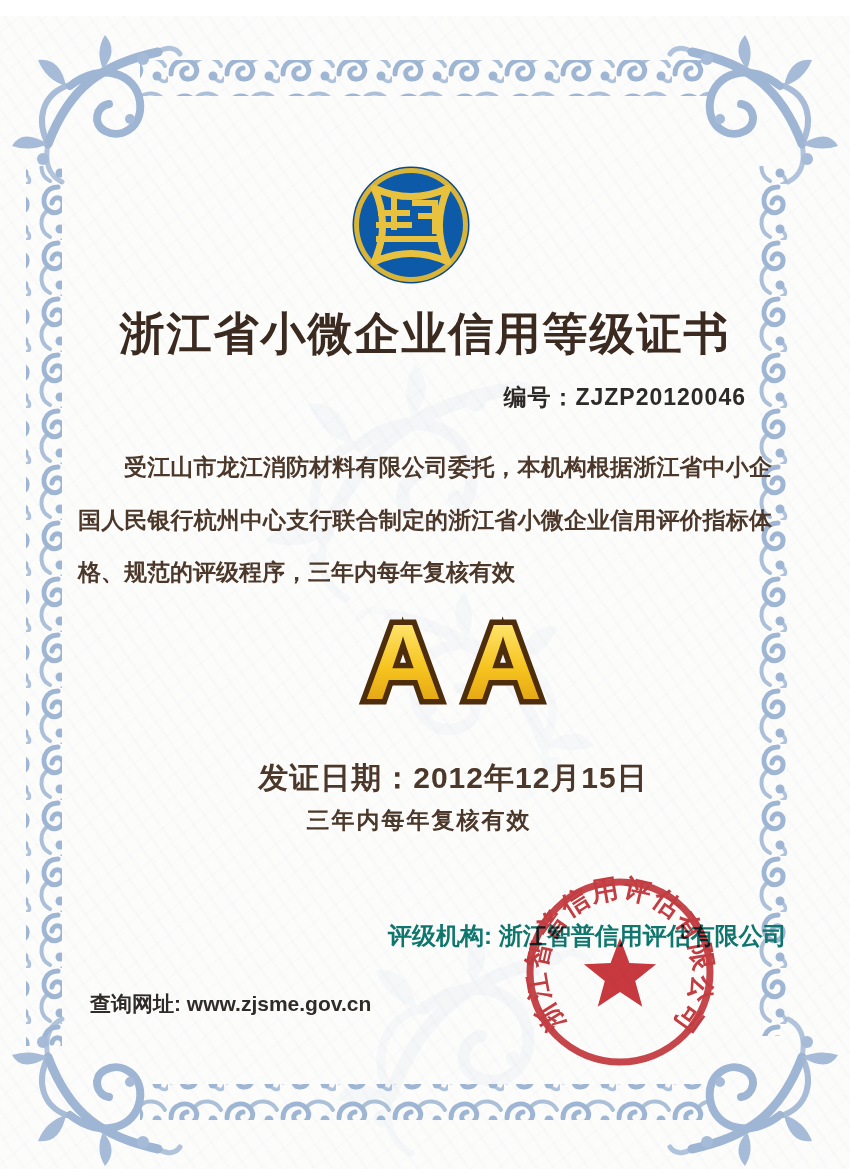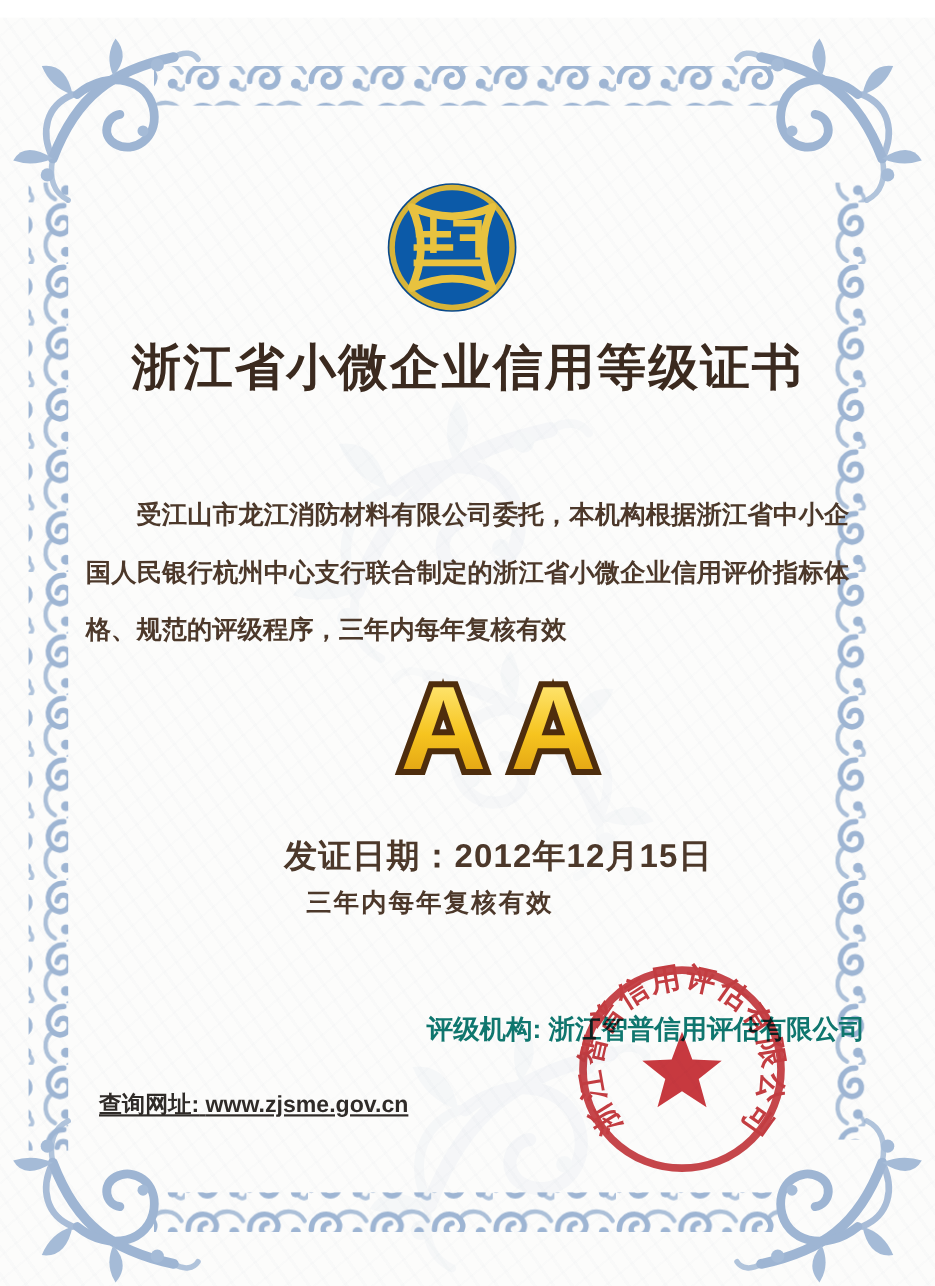--- a/index.html
+++ b/index.html
@@ -35,25 +35,25 @@
     font-size:108px;font-weight:900;letter-spacing:22px;text-indent:22px;line-height:108px;}
   .rating span{position:absolute;left:0;top:0;width:100%;text-align:center;padding-left:28px;}
   .rating-stroke{color:#4e2d0d;-webkit-text-stroke:11px #4e2d0d;text-shadow:3px 5px 0 rgba(74,44,12,0.85);}
   .rating-fill{
     background:linear-gradient(180deg,#ffe877 8%,#f6c41f 55%,#dd9b10 100%);
     -webkit-background-clip:text;background-clip:text;color:transparent;-webkit-text-fill-color:transparent;
   }
   .issue{position:absolute;left:0;top:742px;width:850px;text-align:center;z-index:2;
     font-size:30px;font-weight:700;color:#4c382a;letter-spacing:1px;padding-left:28px;}
   .valid{position:absolute;left:0;top:789px;width:782px;text-align:center;z-index:2;
-    font-size:23px;font-weight:600;color:#4c382a;letter-spacing:2px;}
+    font-size:23px;font-weight:600;color:#4c382a;letter-spacing:2px;padding-left:28px;}
   .agency{position:absolute;left:388px;top:904px;z-index:2;
     font-size:24px;font-weight:600;color:#0f766e;}
   .query{position:absolute;left:90px;top:974px;z-index:2;
-    font-size:21px;font-weight:600;color:#2f2b28;text-decoration:underline;}
+    font-size:21px;font-weight:600;color:#2f2b28;}
   .stamp{position:absolute;left:520px;top:856px;width:200px;height:200px;z-index:5;
     mix-blend-mode:multiply;opacity:0.9;}
   .stamp-text{font-family:"Liberation Serif", serif;font-size:27px;font-weight:700;fill:#c0272d;letter-spacing:2px;}
 </style>
 </head>
 <body>
 
 <div class="cert">
 
   <svg class="frame" width="850" height="1169" viewBox="0 0 850 1169" aria-hidden="true">
@@ -122,20 +122,21 @@
         <path d="M28,60 H58"></path>
         <path d="M64,38 H84 V66"></path>
         <path d="M70,51 H84"></path>
         <path d="M28,74 H88"></path>
       </g>
     </svg>
   </div>
 
   <h1 class="title">浙江省小微企业信用等级证书</h1>
 
+  <div class="serial"><span>编号：</span><span>ZJZP20120046</span></div>
 
   <div class="bodytext">
     <div class="bl fill indent">受江山市龙江消防材料有限公司委托，本机构根据浙江省中小企业局和中</div>
     <div class="bl fill">国人民银行杭州中心支行联合制定的浙江省小微企业信用评价指标体系，经过严</div>
     <div class="bl">格、规范的评级程序，三年内每年复核有效</div>
   </div>
 
   <div class="rating">
     <span class="rating-stroke" aria-hidden="true">AA</span>
     <span class="rating-fill">AA</span>

